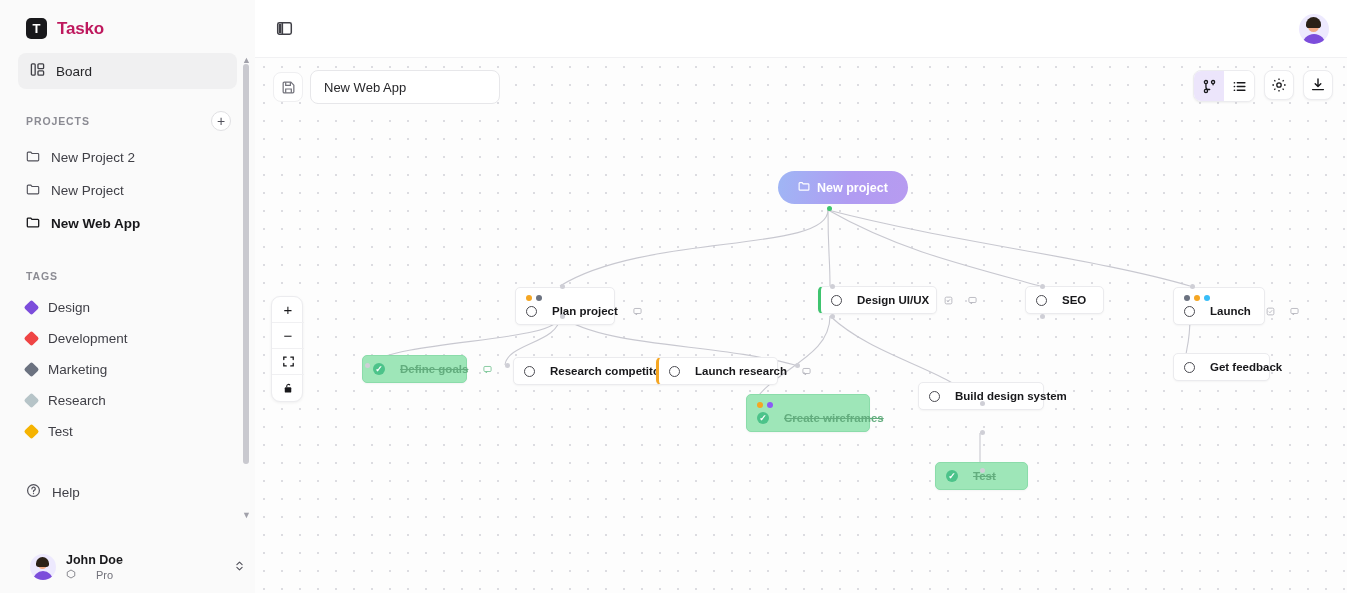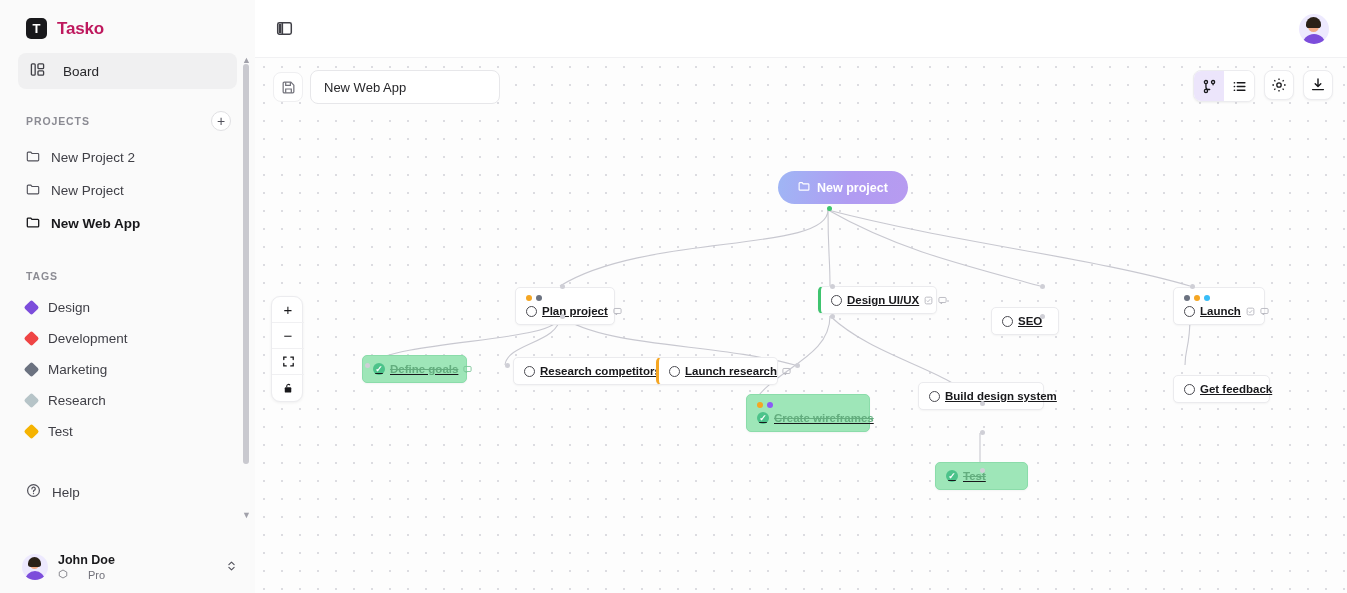--- a/index.html
+++ b/index.html
@@ -20,21 +20,21 @@
     padding: 18px 0 14px 26px;
   }
   .brand-logo {
     width: 21px; height: 21px; background: #18181b; border-radius: 5px;
     display: flex; align-items: center; justify-content: center;
     color: #fff; font-size: 13px; font-weight: bold; line-height: 1;
   }
   .brand-name { font-size: 17px; font-weight: 700; color: #be185d; letter-spacing: -0.2px; }
 
   .nav-item {
-    display: flex; align-items: center; gap: 18px;
+    display: flex; align-items: center; gap: 11px;
     margin: 0 18px; padding: 9px 12px; border-radius: 8px;
     font-size: 13.5px; color: #27272a; cursor: pointer;
   }
   .nav-item.active { background: #f0f0f1; }
 
   .section-head {
     display: flex; align-items: center; justify-content: space-between;
     padding: 22px 24px 10px 26px;
   }
   .section-title {
@@ -60,21 +60,21 @@
     padding: 8px 26px; font-size: 13.5px; color: #3f3f46; cursor: pointer;
   }
   .diamond { width: 11px; height: 11px; transform: rotate(45deg); border-radius: 2px; flex: 0 0 11px; }
 
   .help-row {
     display: flex; align-items: center; gap: 11px;
     padding: 10px 26px; font-size: 13.5px; color: #3f3f46;
     margin-top: 26px; cursor: pointer;
   }
   .user-row {
-    position: absolute; left: 0; bottom: 12px; width: 255px;
+    position: absolute; left: 8px; bottom: 12px; width: 255px;
     display: flex; align-items: center; gap: 10px; padding: 0 18px 0 22px;
     cursor: pointer;
   }
   .avatar-sm {
     width: 26px; height: 26px; border-radius: 50%;
     background: #ede9fe; position: relative; overflow: hidden; flex: 0 0 26px;
   }
   .avatar-sm .hair { position:absolute; left:6px; top:3px; width:13px; height:10px; background:#2b2118; border-radius:7px 7px 3px 3px; }
   .avatar-sm .face { position:absolute; left:8px; top:6px; width:9px; height:9px; background:#f0a985; border-radius:50%; }
   .avatar-sm .body { position:absolute; left:3px; bottom:-4px; width:20px; height:13px; background:#7c4ddb; border-radius:10px 10px 0 0; }
@@ -153,21 +153,21 @@
     font-family: "Liberation Sans", sans-serif; outline: none;
   }
 
   
   .node {
     position: absolute; background: #fff; border: 1px solid #ebebee;
     border-radius: 5px; padding: 7px 10px; font-size: 11.5px;
     color: #18181b; font-weight: 700; cursor: pointer; z-index: 3;
     box-shadow: 0 1px 2px rgba(0,0,0,.04);
   }
-  .node .row { display: flex; align-items: center; gap: 5px; white-space: nowrap; text-decoration: underline; }
+  .node .row { display: flex; align-items: center; gap: 15px; white-space: nowrap; }
   .node .dots { display: flex; gap: 4px; margin-bottom: 4px; }
   .dot { width: 6px; height: 6px; border-radius: 50%; }
   .circ {
     width: 11px; height: 11px; border-radius: 50%;
     border: 1.4px solid #4b4b52; flex: 0 0 11px;
   }
   .chk {
     width: 12px; height: 12px; border-radius: 50%; background: #4cc38a;
     color: #fff; font-size: 9px; display:flex; align-items:center; justify-content:center;
     flex: 0 0 12px;
@@ -441,21 +441,21 @@
           </span>
           <span class="mini">
             <svg width="9" height="9" viewBox="0 0 16 16" fill="none" stroke="currentColor" stroke-width="1.6">
                 <rect x="1.6" y="2.6" width="12.8" height="9" rx="2"></rect>
                 <path d="M5.4 11.6v2.4l2.8-2.4"></path>
               </svg>
           </span>
         </div>
       </div>
 
-      <div class="node" style="left:736px; top:228px; width:68px;margin-top:21px;">
+      <div class="node" style="left:770px; top:228px; width:79px;">
         <div class="row">
           <span class="circ"></span>
           <span class="label">SEO</span>
         </div>
       </div>
 
       <div class="node" style="left:918px; top:229px; width:92px;">
         <div class="dots">
           <span class="dot" style="background:#6b7280"></span>
           <span class="dot" style="background:#f5a623"></span>
@@ -530,21 +530,21 @@
         </div>
       </div>
 
       <div class="node done" style="left:680px; top:404px; width:93px;">
         <div class="row">
           <span class="chk">✓</span>
           <span class="label">Test</span>
         </div>
       </div>
 
-      <div class="node" style="left:918px; top:317px; width:97px;">
+      <div class="node" style="left:918px; top:295px; width:97px;">
         <div class="row">
           <span class="circ"></span>
           <span class="label">Get feedback</span>
         </div>
       </div>
 
       <div class="handle" style="left:305px; top:226px;"></div>
       <div class="handle" style="left:305px; top:256px;"></div>
       <div class="handle" style="left:575px; top:226px;"></div>
       <div class="handle" style="left:575px; top:256px;"></div>

